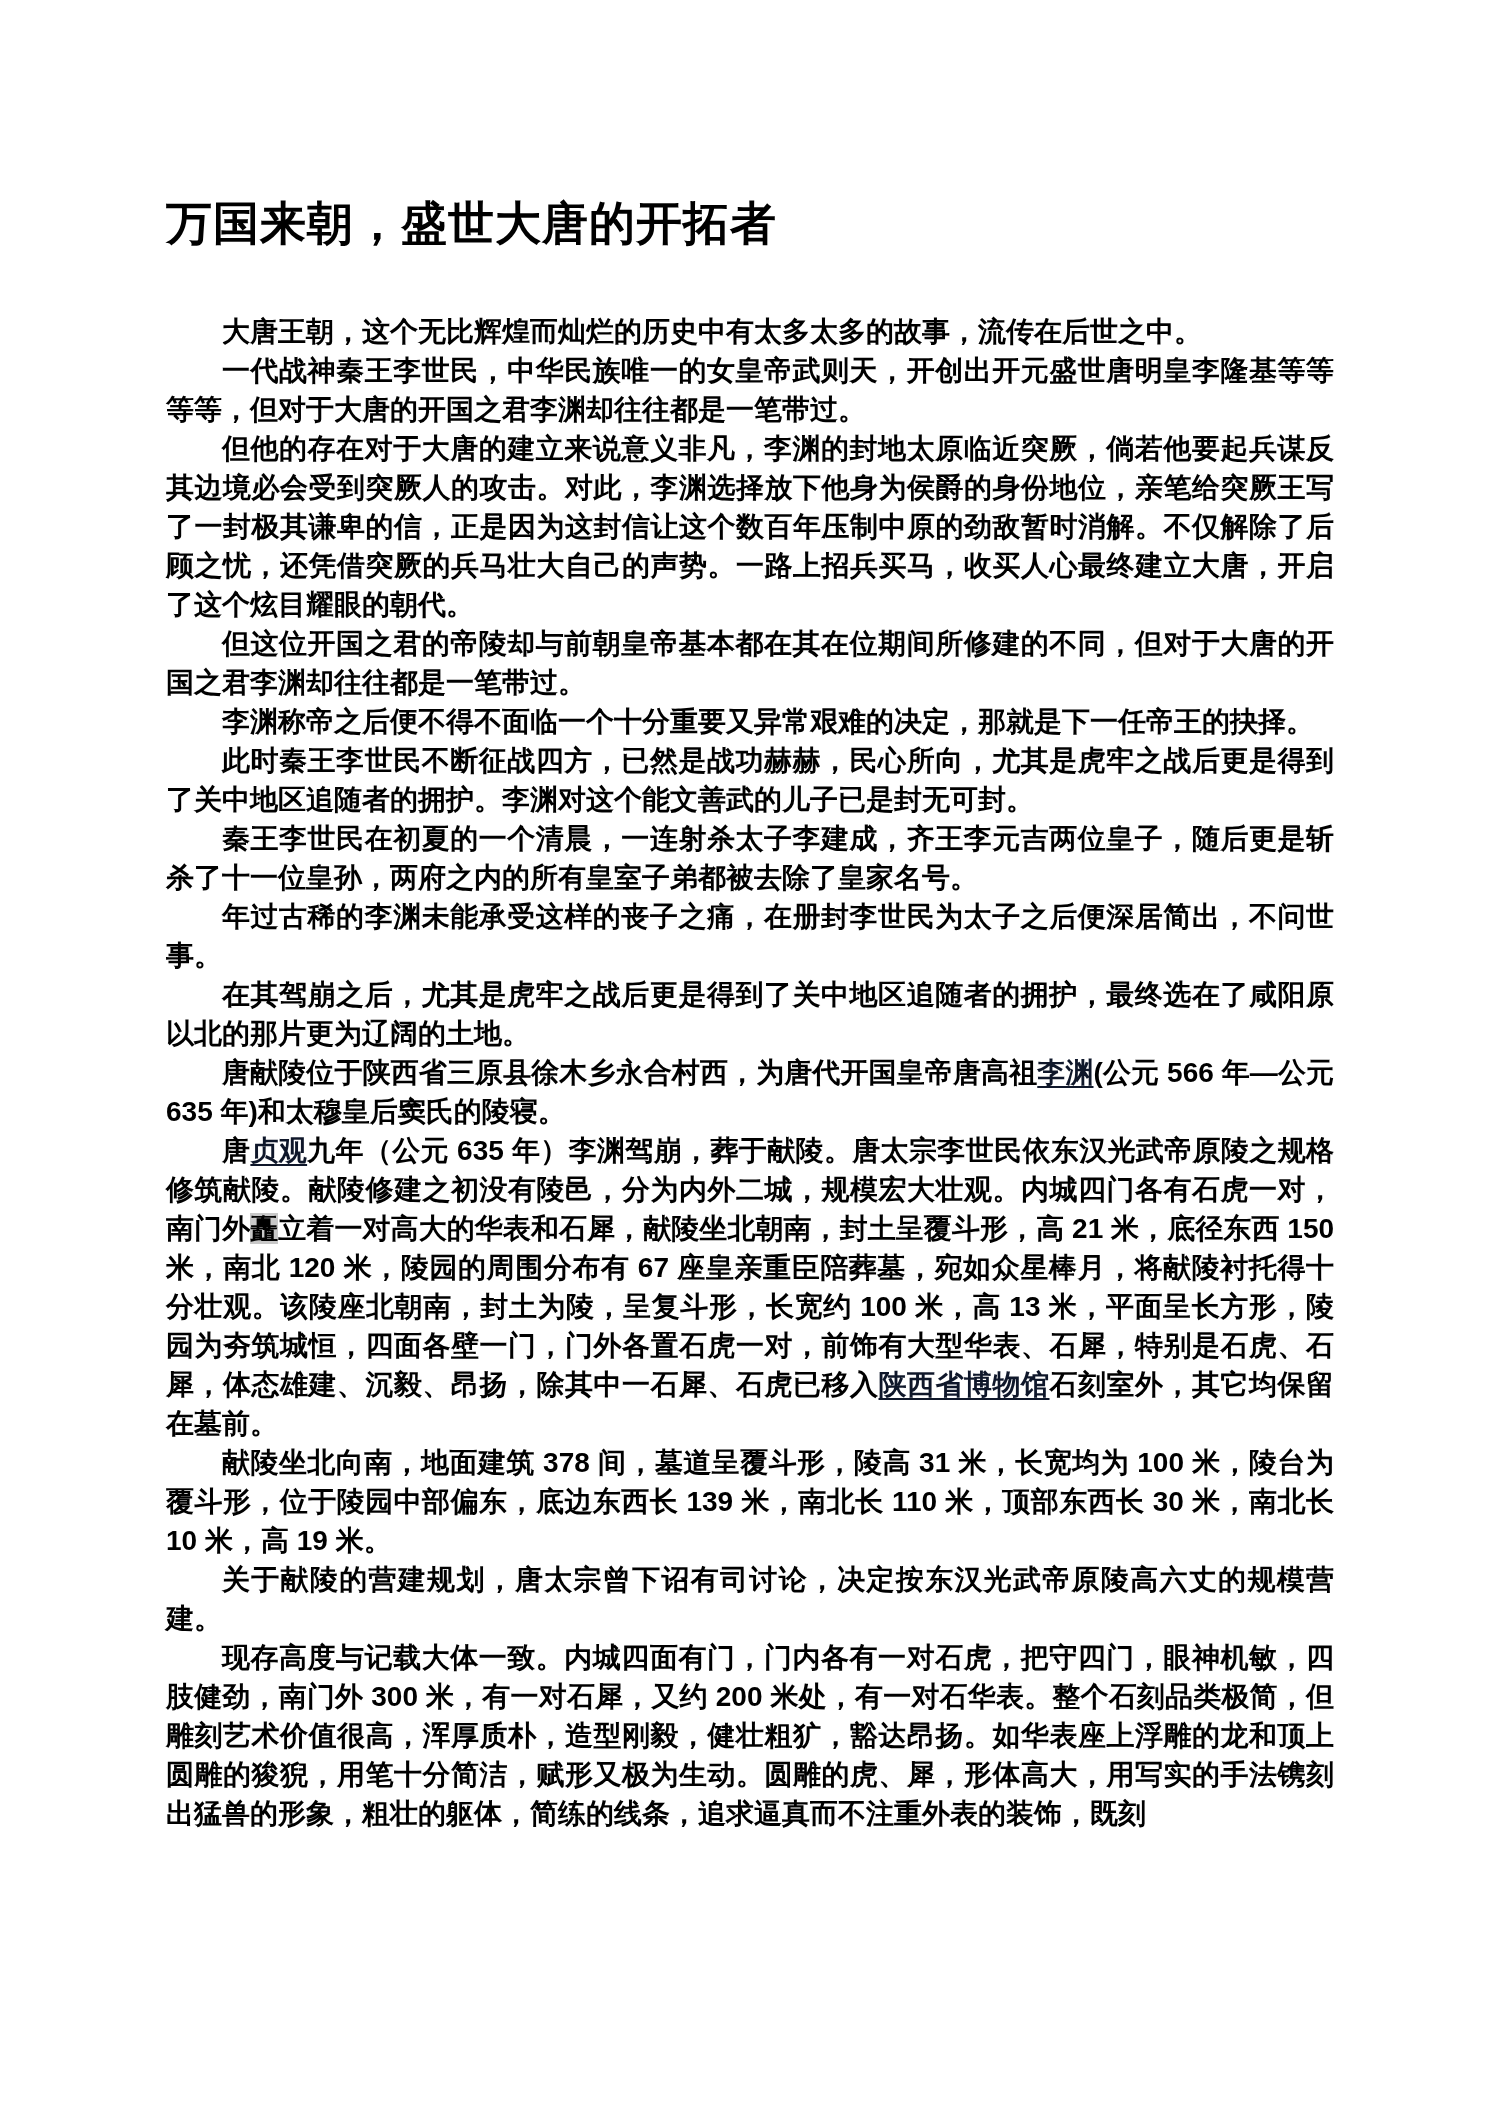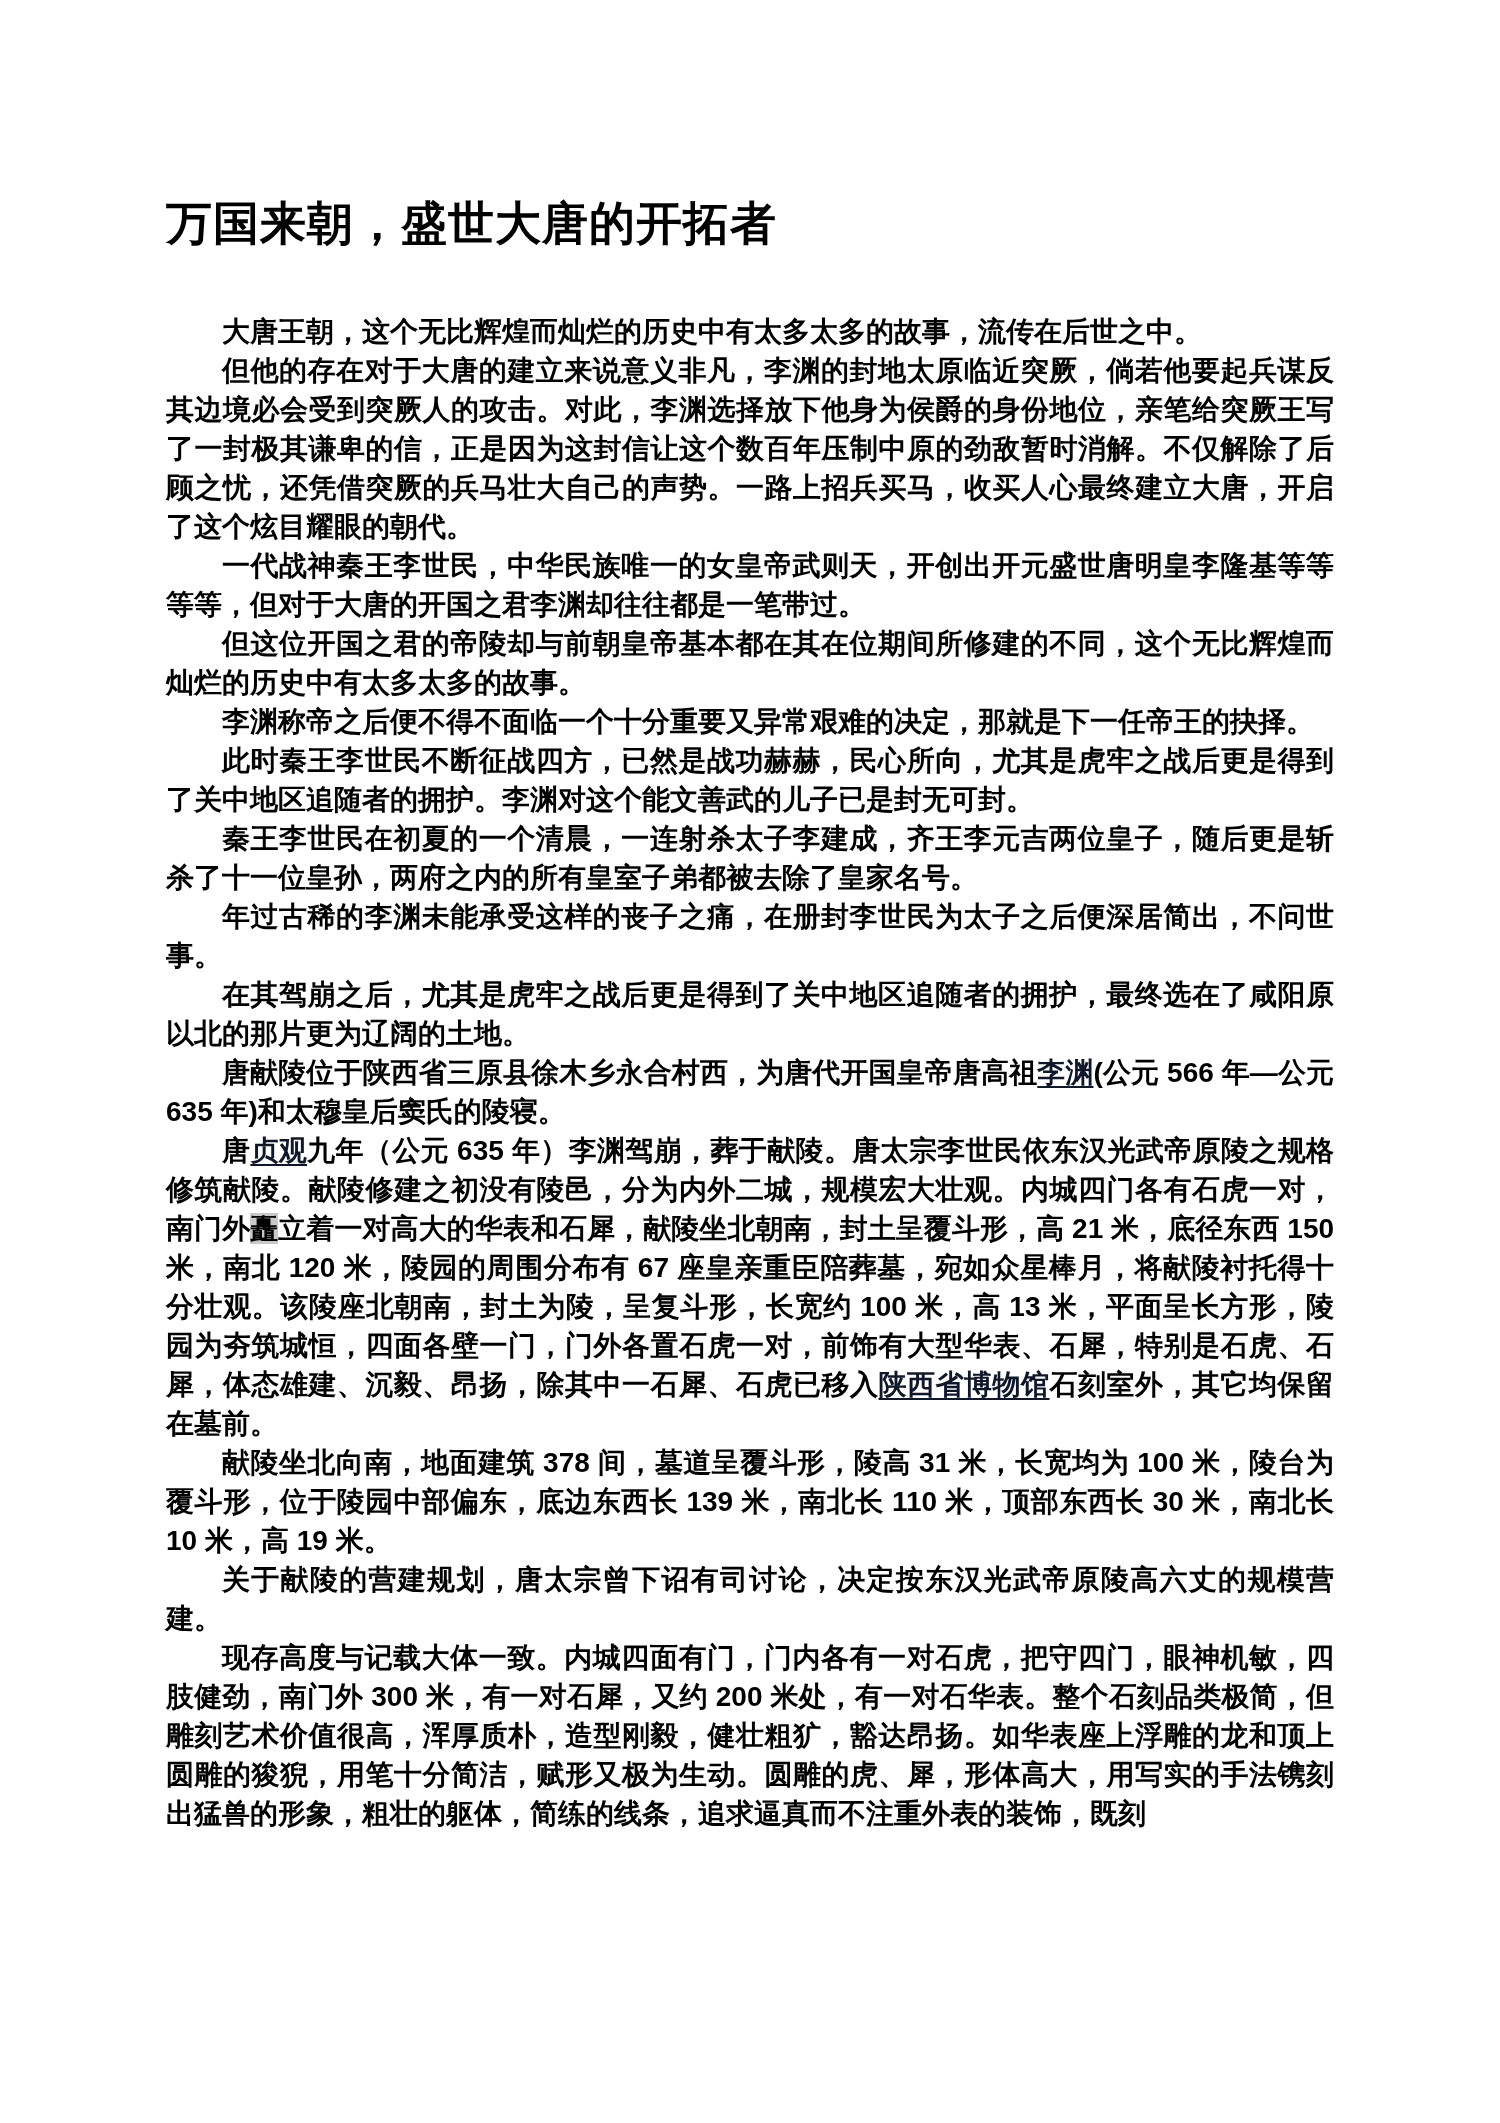--- a/index.html
+++ b/index.html
@@ -50,23 +50,23 @@
     background: #c8c8c8;
   }
 </style>
 </head>
 <body>
 
 <div class="page">
   <h1 class="doc-title">万国来朝，盛世大唐的开拓者</h1>
   <div class="doc-body" id="paragraphs">
       <p class="para"><span>大唐王朝，这个无比辉煌而灿烂的历史中有太多太多的故事，流传在后世之中。</span></p>
+      <p class="para"><span>一代战神秦王李世民，中华民族唯一的女皇帝武则天，开创出开元盛世唐明皇李隆基等等等等，但对于大唐的开国之君李渊却往往都是一笔带过。</span></p>
       <p class="para"><span>但他的存在对于大唐的建立来说意义非凡，李渊的封地太原临近突厥，倘若他要起兵谋反其边境必会受到突厥人的攻击。对此，李渊选择放下他身为侯爵的身份地位，亲笔给突厥王写了一封极其谦卑的信，正是因为这封信让这个数百年压制中原的劲敌暂时消解。不仅解除了后顾之忧，还凭借突厥的兵马壮大自己的声势。一路上招兵买马，收买人心最终建立大唐，开启了这个炫目耀眼的朝代。</span></p>
-      <p class="para"><span>一代战神秦王李世民，中华民族唯一的女皇帝武则天，开创出开元盛世唐明皇李隆基等等等等，但对于大唐的开国之君李渊却往往都是一笔带过。</span></p>
-      <p class="para"><span>但这位开国之君的帝陵却与前朝皇帝基本都在其在位期间所修建的不同，这个无比辉煌而灿烂的历史中有太多太多的故事。</span></p>
+      <p class="para"><span>但这位开国之君的帝陵却与前朝皇帝基本都在其在位期间所修建的不同，但对于大唐的开国之君李渊却往往都是一笔带过。</span></p>
       <p class="para"><span>李渊称帝之后便不得不面临一个十分重要又异常艰难的决定，那就是下一任帝王的抉择。</span></p>
       <p class="para"><span>此时秦王李世民不断征战四方，已然是战功赫赫，民心所向，尤其是虎牢之战后更是得到了关中地区追随者的拥护。李渊对这个能文善武的儿子已是封无可封。</span></p>
       <p class="para"><span>秦王李世民在初夏的一个清晨，一连射杀太子李建成，齐王李元吉两位皇子，随后更是斩杀了十一位皇孙，两府之内的所有皇室子弟都被去除了皇家名号。</span></p>
       <p class="para"><span>年过古稀的李渊未能承受这样的丧子之痛，在册封李世民为太子之后便深居简出，不问世事。</span></p>
       <p class="para"><span>在其驾崩之后，尤其是虎牢之战后更是得到了关中地区追随者的拥护，最终选在了咸阳原以北的那片更为辽阔的土地。</span></p>
       <p class="para"><span>唐献陵位于陕西省三原县徐木乡永合村西，为唐代开国皇帝唐高祖</span><span class="link">李渊</span><span>(公元 566 年—公元 635 年)和太穆皇后窦氏的陵寝。</span></p>
       <p class="para"><span>唐</span><span class="link">贞观</span><span>九年（公元 635 年）李渊驾崩，葬于献陵。唐太宗李世民依东汉光武帝原陵之规格修筑献陵。献陵修建之初没有陵邑，分为内外二城，规模宏大壮观。内城四门各有石虎一对，南门外</span><span class="hl" style="background: rgb(200, 200, 200);">矗</span><span>立着一对高大的华表和石犀，献陵坐北朝南，封土呈覆斗形，高 21 米，底径东西 150 米，南北 120 米，陵园的周围分布有 67 座皇亲重臣陪葬墓，宛如众星棒月，将献陵衬托得十分壮观。该陵座北朝南，封土为陵，呈复斗形，长宽约 100 米，高 13 米，平面呈长方形，陵园为夯筑城恒，四面各壁一门，门外各置石虎一对，前饰有大型华表、石犀，特别是石虎、石犀，体态雄建、沉毅、昂扬，除其中一石犀、石虎已移入</span><span class="link">陕西省博物馆</span><span>石刻室外，其它均保留在墓前。</span></p>
       <p class="para"><span>献陵坐北向南，地面建筑 378 间，墓道呈覆斗形，陵高 31 米，长宽均为 100 米，陵台为覆斗形，位于陵园中部偏东，底边东西长 139 米，南北长 110 米，顶部东西长 30 米，南北长 10 米，高 19 米。</span></p>
       <p class="para"><span>关于献陵的营建规划，唐太宗曾下诏有司讨论，决定按东汉光武帝原陵高六丈的规模营建。</span></p>
       <p class="para"><span>现存高度与记载大体一致。内城四面有门，门内各有一对石虎，把守四门，眼神机敏，四肢健劲，南门外 300 米，有一对石犀，又约 200 米处，有一对石华表。整个石刻品类极简，但雕刻艺术价值很高，浑厚质朴，造型刚毅，健壮粗犷，豁达昂扬。如华表座上浮雕的龙和顶上圆雕的狻猊，用笔十分简洁，赋形又极为生动。圆雕的虎、犀，形体高大，用写实的手法镌刻出猛兽的形象，粗壮的躯体，简练的线条，追求逼真而不注重外表的装饰，既刻</span></p>

